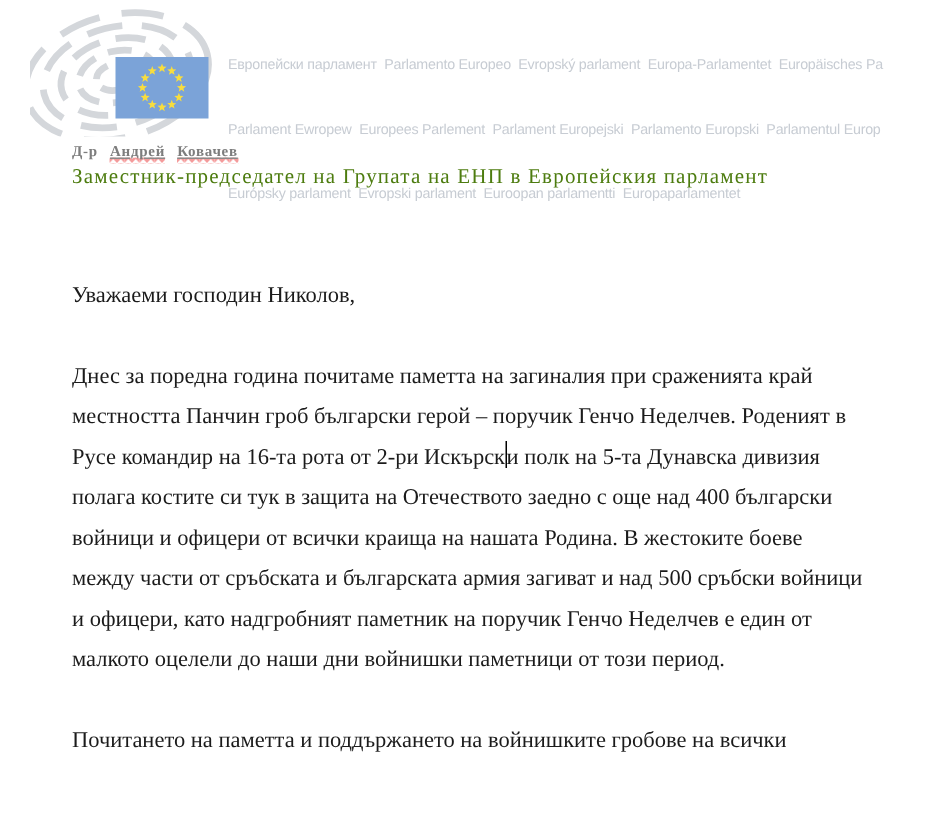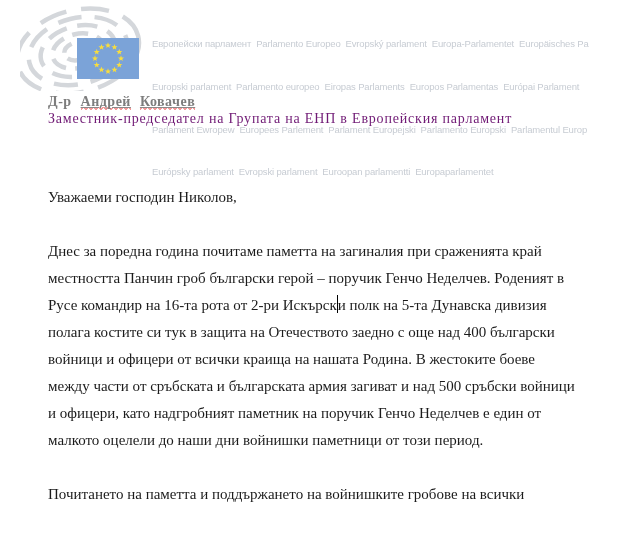--- a/index.html
+++ b/index.html
@@ -36,42 +36,42 @@
   }
 
   
   .sender {
     position: absolute;
     left: 48px;
     top: 92px;
     width: 545px;
   }
   .sender-name {
-    font-size: 14px;
+    font-size: 10px;
     font-weight: bold;
     letter-spacing: 0.5px;
     color: #7d7d7d;
     line-height: 19px;
   }
   .sender-name .part { margin-right: 5px; }
   .uname {
     text-decoration: underline;
     text-decoration-color: #8a8a8a;
     padding-bottom: 2px;
     background-image:
       linear-gradient(45deg, transparent 60%, #f49a9a 60%, #f49a9a 88%, transparent 88%),
       linear-gradient(-45deg, transparent 60%, #f49a9a 60%, #f49a9a 88%, transparent 88%);
     background-size: 5px 4px;
     background-repeat: repeat-x;
     background-position: left bottom;
   }
   .sender-role {
     font-size: 14px;
     letter-spacing: 0.8px;
-    color: #701a75;
+    color: #4d7c0f;
     line-height: 16.5px;
   }
 
   
   .letter {
     position: absolute;
     left: 48px;
     top: 184px;
     width: 575px;
     font-size: 15px;
@@ -117,21 +117,20 @@
           <polygon points="19.74,23.80 20.53,25.91 22.79,26.01 21.02,27.42 21.62,29.59 19.74,28.34 17.86,29.59 18.46,27.42 16.70,26.01 18.95,25.91" fill="#f8dd3e"></polygon>
           <polygon points="18.00,17.30 18.79,19.41 21.04,19.51 19.28,20.92 19.88,23.09 18.00,21.84 16.12,23.09 16.72,20.92 14.96,19.51 17.21,19.41" fill="#f8dd3e"></polygon>
           <polygon points="19.74,10.80 20.53,12.91 22.79,13.01 21.02,14.42 21.62,16.59 19.74,15.34 17.86,16.59 18.46,14.42 16.70,13.01 18.95,12.91" fill="#f8dd3e"></polygon>
           <polygon points="24.50,6.04 25.29,8.15 27.54,8.25 25.78,9.66 26.38,11.83 24.50,10.59 22.62,11.83 23.22,9.66 21.46,8.25 23.71,8.15" fill="#f8dd3e"></polygon>
         </g>
     </g>
   </svg>
 
   <div class="lang-block">
     <div>Европейски парламент  Parlamento Europeo  Evropský parlament  Europa-Parlamentet  Europäisches Pa</div>
-    <div>Europski parlament  Parlamento europeo  Eiropas Parlaments  Europos Parlamentas  Európai Parlament</div>
     <div>Parlament Ewropew  Europees Parlement  Parlament Europejski  Parlamento Europski  Parlamentul Europ</div>
     <div>Európsky parlament  Evropski parlament  Euroopan parlamentti  Europaparlamentet</div>
   </div>
 
   <div class="sender">
     <div class="sender-name">
       <span class="part">Д-р</span>
       <span class="part uname">Андрей</span>
       <span class="uname">Ковачев</span>
     </div>

